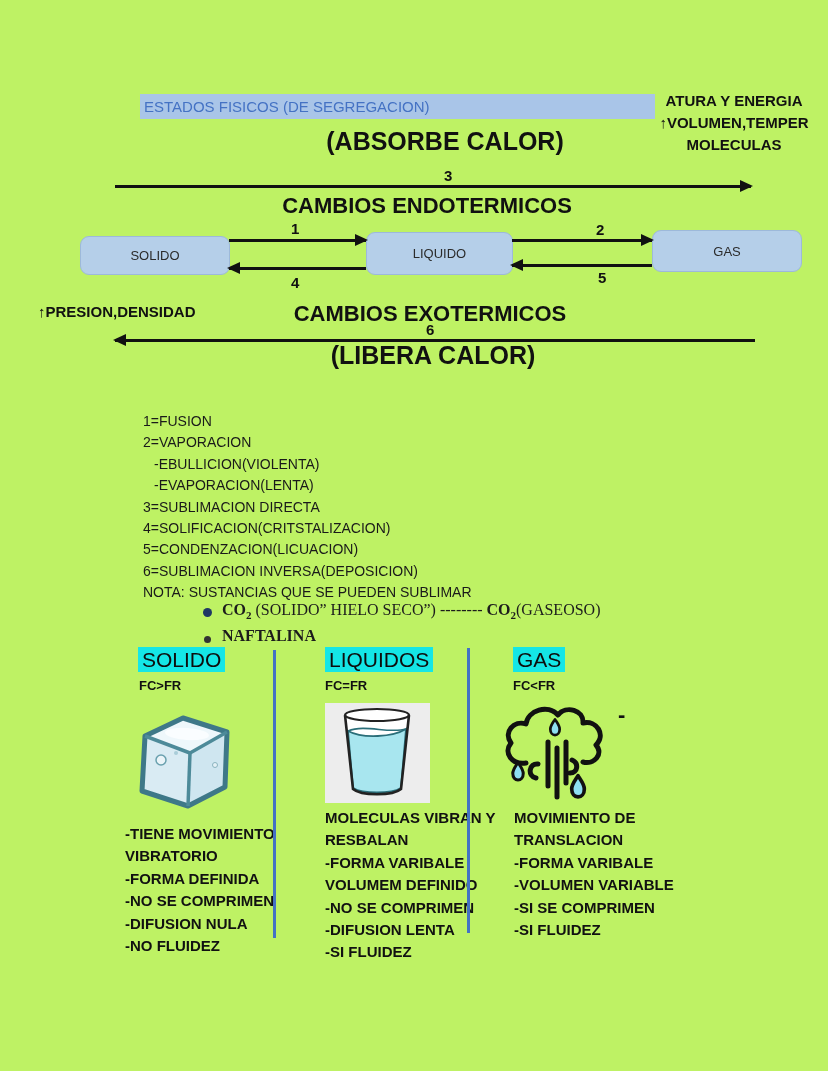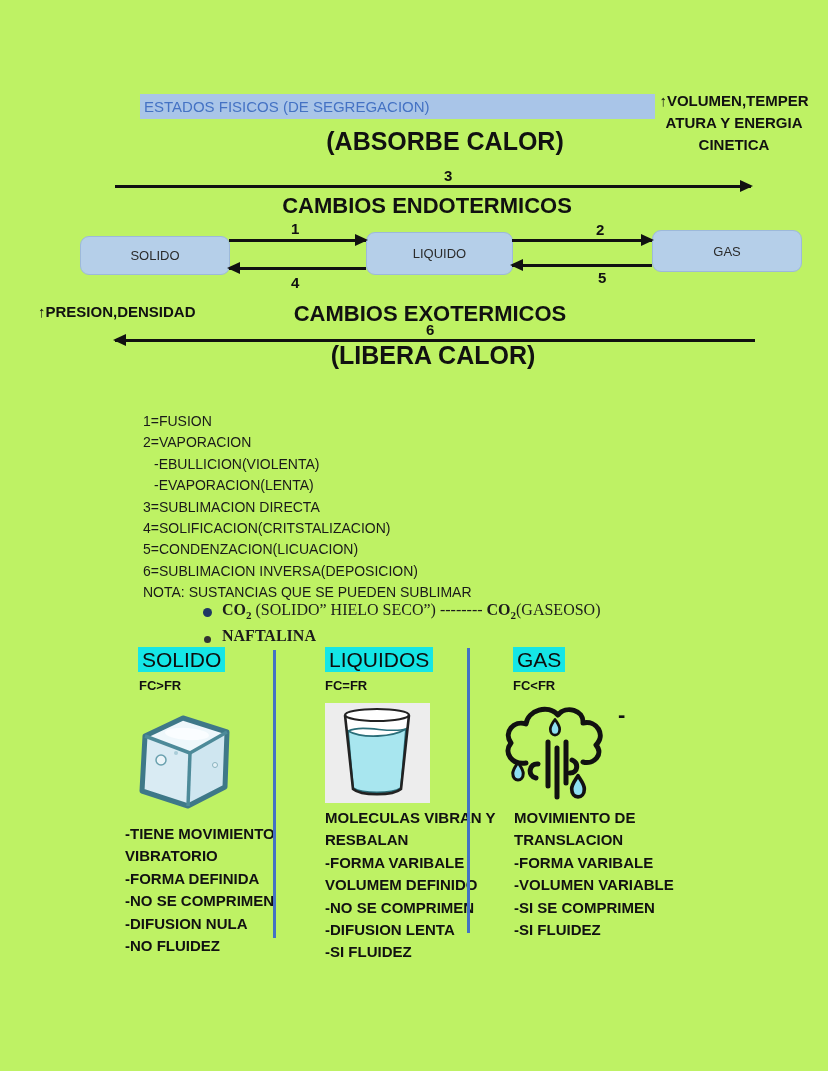--- a/index.html
+++ b/index.html
@@ -50,23 +50,23 @@
 </head>
 <body>
 
 <div class="canvas">
 
   <div class="title-bar">
     <span>ESTADOS FISICOS (DE SEGREGACION)</span>
   </div>
 
   <div class="side-note">
+    <div>ATURA Y ENERGIA</div>
     <div>↑VOLUMEN,TEMPER</div>
-    <div>ATURA Y ENERGIA</div>
-    <div>CINETICA</div>
+    <div>MOLECULAS</div>
   </div>
 
   <div class="big-heading" style="left:245px;top:127px;width:400px;">(ABSORBE CALOR)</div>
 
   <div class="num-label" style="left:444px;top:167px;">3</div>
   <div class="arrow" style="left:115px;top:185px;width:636px;">
     <span class="head-r"></span>
   </div>
   <div class="mid-heading" style="left:277px;top:193px;width:300px;">CAMBIOS ENDOTERMICOS</div>
 

